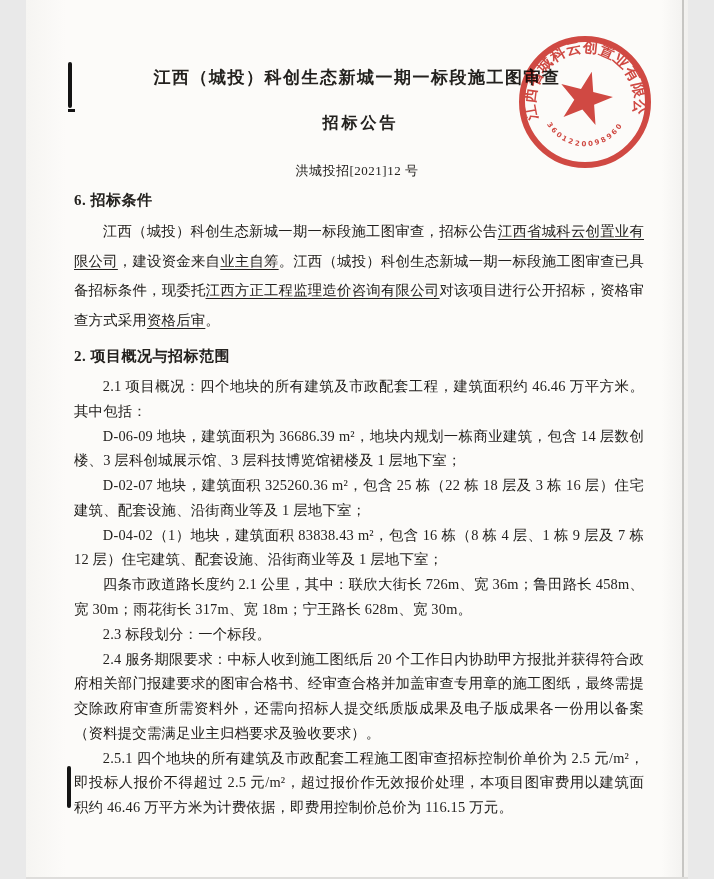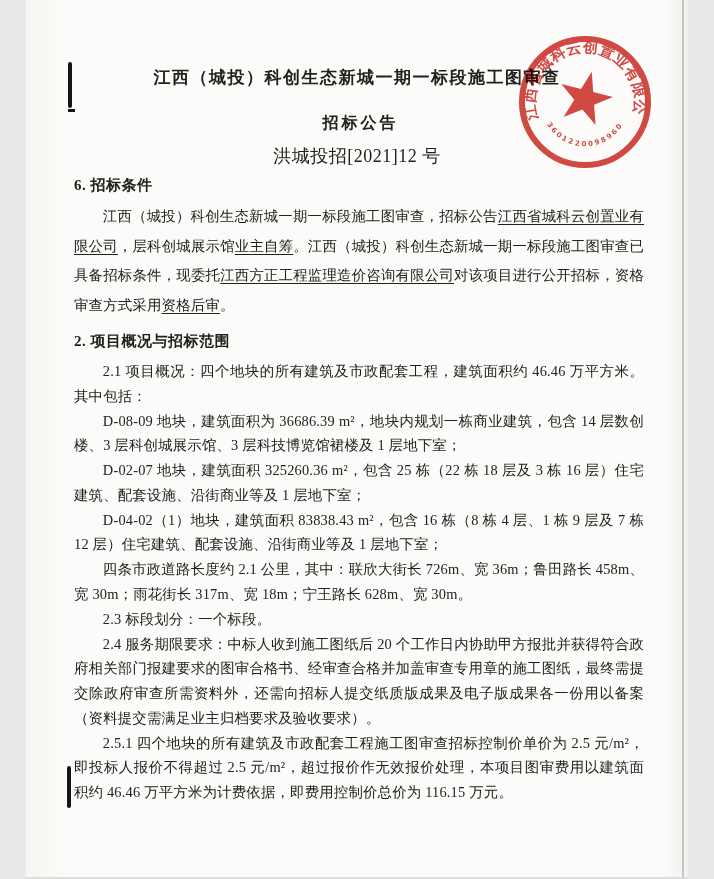--- a/index.html
+++ b/index.html
@@ -14,21 +14,21 @@
   }
   .edge-right{position:absolute;top:0;bottom:0;right:4px;width:2px;background:#c7c6c3;}
   .edge-bottom{position:absolute;left:0;right:0;bottom:0;height:2px;background:#dedddb;}
   .mark{position:absolute;background:#141414;border-radius:2px;}
   .mark-top{left:42px;top:62px;width:4px;height:46px;}
   .mark-top:after{content:"";position:absolute;left:0;bottom:-4px;width:7px;height:3px;background:#141414;}
   .mark-bottom{left:41px;top:766px;width:4px;height:42px;}
   .header{padding-top:66px;text-align:center;position:relative;z-index:1;}
   .title{font-size:17px;font-weight:bold;letter-spacing:1.5px;line-height:24px;}
   .subtitle{margin-top:22px;font-size:16px;font-weight:bold;letter-spacing:3px;line-height:22px;padding-left:7px;}
-  .docno{margin-top:12px;font-size:18px;letter-spacing:.5px;line-height:20px;}
+  .docno{margin-top:27px;font-size:13px;letter-spacing:.5px;line-height:20px;}
   .content{margin:8px 44px 0 48px;text-align:justify;position:relative;z-index:1;}
   .h{font-size:15px;font-weight:bold;line-height:22px;margin:8px 0 6px;letter-spacing:.5px;}
   .h2{margin-top:10px;margin-bottom:7px;}
   p{margin:0;font-size:14.4px;text-indent:2em;letter-spacing:.2px;}
   .intro{line-height:2.05;}
   .s2{line-height:1.72;}
   .u{text-decoration:underline;text-underline-offset:3px;text-decoration-thickness:1px;}
   .stamp{
     position:absolute;left:487px;top:28px;width:144px;height:148px;
     z-index:2;opacity:.85;mix-blend-mode:multiply;
@@ -51,26 +51,26 @@
   <div class="header">
     <div class="title">江西（城投）科创生态新城一期一标段施工图审查</div>
     <div class="subtitle">招标公告</div>
     <div class="docno">洪城投招[2021]12 号</div>
   </div>
 
   <div class="content">
 
     <div class="h">6. 招标条件</div>
 
-    <p class="intro"><span>江西（城投）科创生态新城一期一标段施工图审查，招标公告</span><span class="u">江西省城科云创置业有限公司</span><span>，层科创城展示馆</span><span class="u">业主自筹</span><span>。江西（城投）科创生态新城一期一标段施工图审查已具备招标条件，现委托</span><span class="u">江西方正工程监理造价咨询有限公司</span><span>对该项目进行公开招标，资格审查方式采用</span><span class="u">资格后审</span><span>。</span></p>
+    <p class="intro"><span>江西（城投）科创生态新城一期一标段施工图审查，招标公告</span><span class="u">江西省城科云创置业有限公司</span><span>，建设资金来自</span><span class="u">业主自筹</span><span>。江西（城投）科创生态新城一期一标段施工图审查已具备招标条件，现委托</span><span class="u">江西方正工程监理造价咨询有限公司</span><span>对该项目进行公开招标，资格审查方式采用</span><span class="u">资格后审</span><span>。</span></p>
 
     <div class="h h2">2. 项目概况与招标范围</div>
 
     <p class="s2">2.1 项目概况：四个地块的所有建筑及市政配套工程，建筑面积约 46.46 万平方米。其中包括：</p>
-    <p class="s2">D-08-09 地块，建筑面积为 36686.39 m²，地块内规划一栋商业建筑，包含 14 层数创楼、3 层科创城展示馆、3 层科技博览馆裙楼及 1 层地下室；</p>
+    <p class="s2">D-06-09 地块，建筑面积为 36686.39 m²，地块内规划一栋商业建筑，包含 14 层数创楼、3 层科创城展示馆、3 层科技博览馆裙楼及 1 层地下室；</p>
     <p class="s2">D-02-07 地块，建筑面积 325260.36 m²，包含 25 栋（22 栋 18 层及 3 栋 16 层）住宅建筑、配套设施、沿街商业等及 1 层地下室；</p>
     <p class="s2">D-04-02（1）地块，建筑面积 83838.43 m²，包含 16 栋（8 栋 4 层、1 栋 9 层及 7 栋 12 层）住宅建筑、配套设施、沿街商业等及 1 层地下室；</p>
     <p class="s2">四条市政道路长度约 2.1 公里，其中：联欣大街长 726m、宽 36m；鲁田路长 458m、宽 30m；雨花街长 317m、宽 18m；宁王路长 628m、宽 30m。</p>
     <p class="s2">2.3 标段划分：一个标段。</p>
     <p class="s2">2.4 服务期限要求：中标人收到施工图纸后 20 个工作日内协助甲方报批并获得符合政府相关部门报建要求的图审合格书、经审查合格并加盖审查专用章的施工图纸，最终需提交除政府审查所需资料外，还需向招标人提交纸质版成果及电子版成果各一份用以备案（资料提交需满足业主归档要求及验收要求）。</p>
     <p class="s2">2.5.1 四个地块的所有建筑及市政配套工程施工图审查招标控制价单价为 2.5 元/m²，即投标人报价不得超过 2.5 元/m²，超过报价作无效报价处理，本项目图审费用以建筑面积约 46.46 万平方米为计费依据，即费用控制价总价为 116.15 万元。</p>
 
   </div>
 
   <svg class="stamp" viewBox="0 0 144 148" xmlns="http://www.w3.org/2000/svg">

